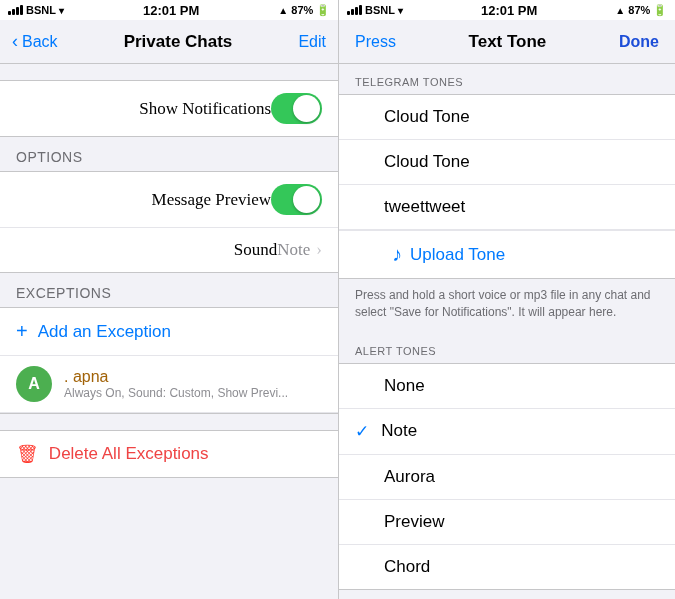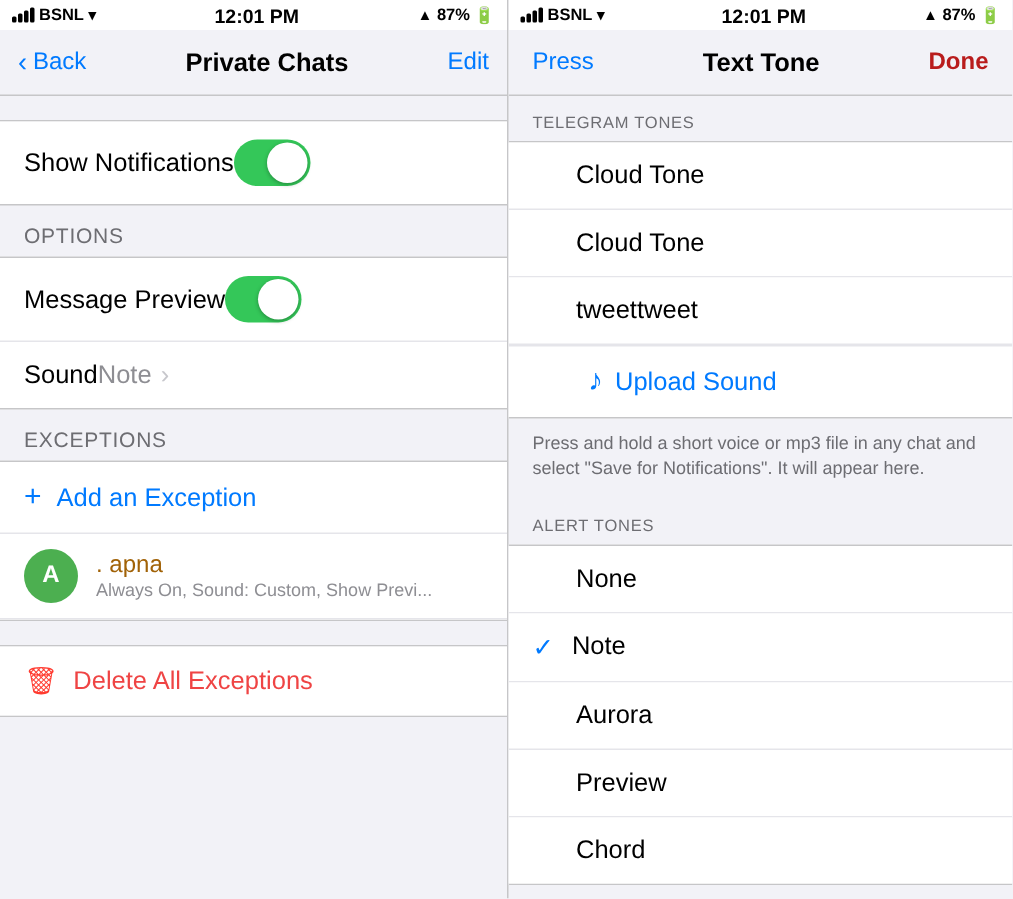--- a/index.html
+++ b/index.html
@@ -97,25 +97,26 @@
     
     .settings-group {
       background: #fff;
       border-top: 1px solid #c6c6c8;
       border-bottom: 1px solid #c6c6c8;
       margin-bottom: 0;
     }
     .settings-row {
       display: flex;
       align-items: center;
-      justify-content: flex-start;
+      justify-content: flex-end;
       padding: 12px 16px;
       min-height: 44px;
       border-bottom: 1px solid #e5e5ea;
       background: #fff;
+      font-family: Liberation Serif, serif;
     }
     .settings-row:last-child {
       border-bottom: none;
     }
     .row-label {
       font-size: 17px;
       color: #000;
     }
     .row-right {
       display: flex;
@@ -214,21 +215,21 @@
       background: #f2f2f7;
       height: 44px;
       display: flex;
       align-items: center;
       justify-content: space-between;
       padding: 0 16px;
       border-bottom: 1px solid #c6c6c8;
     }
     .right-nav-cancel { color: #007aff; font-size: 16px; }
     .right-nav-title { font-size: 17px; font-weight: 600; color: #000; }
-    .right-nav-done { color: #b91c1c; font-size: 16px; font-weight: 600; }
+    .right-nav-done { color: #1d4ed8; font-size: 16px; font-weight: 600; }
 
     .right-section-label {
       font-size: 11px;
       color: #6d6d72;
       text-transform: uppercase;
       letter-spacing: 0.5px;
       padding: 12px 16px 6px;
     }
 
     .right-settings-group {
@@ -408,21 +409,21 @@
         <span class="check-spacer"></span>
         <span class="right-row-label">Cloud Tone</span>
       </div>
       <div class="right-row">
         <span class="check-spacer"></span>
         <span class="right-row-label">tweettweet</span>
       </div>
       <div class="upload-row" style="background:#fff; border-top:1px solid #e5e5ea;">
         <span class="check-spacer"></span>
         <span class="upload-icon">♪</span>
-        <span class="upload-label">Upload Sound</span>
+        <span class="upload-label">Upload Tone</span>
       </div>
     </div>
 
     <div class="info-text">Press and hold a short voice or mp3 file in any chat and select "Save for Notifications". It will appear here.</div>
 
     <div class="right-section-label">ALERT TONES</div>
     <div class="right-settings-group">
       <div class="right-row">
         <span class="check-spacer"></span>
         <span class="right-row-label">None</span>

